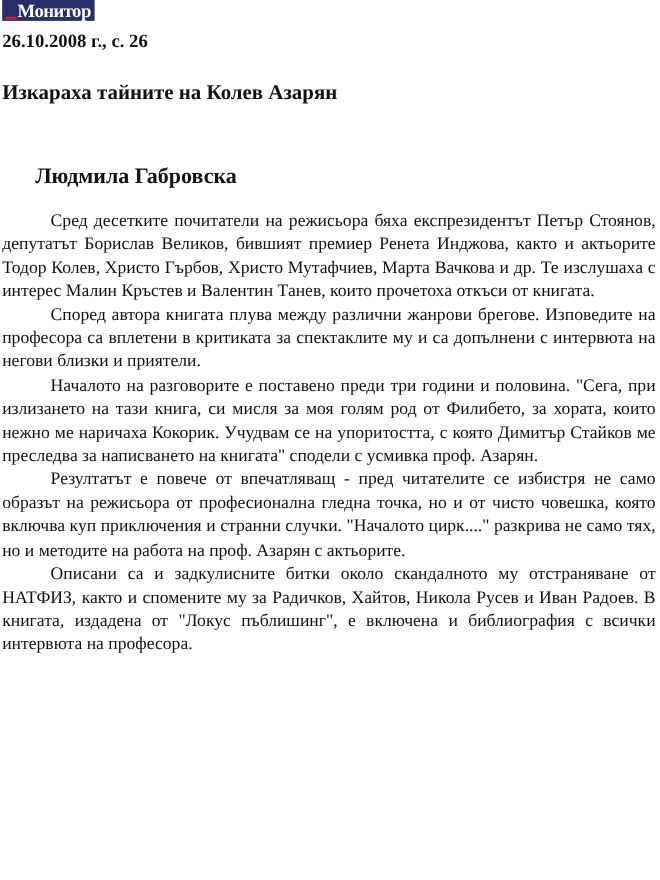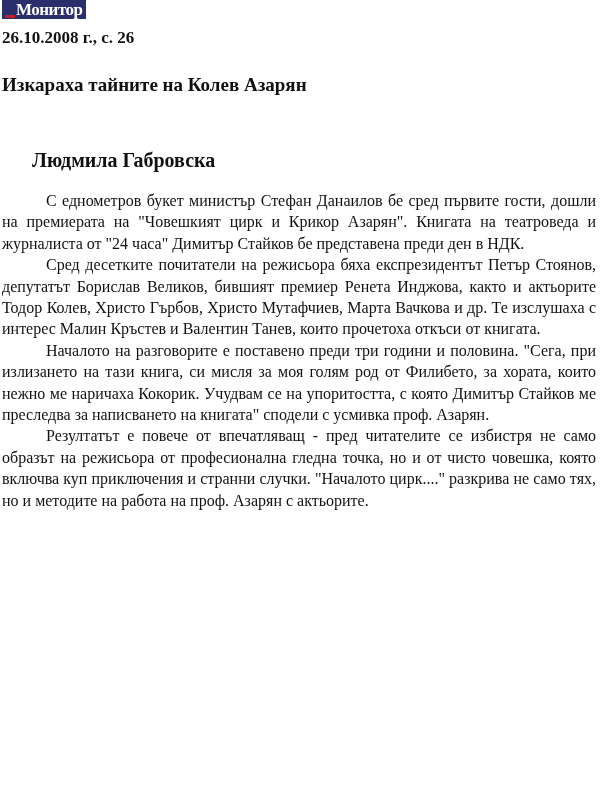--- a/index.html
+++ b/index.html
@@ -51,17 +51,18 @@
   <span class="accent"></span>
 </div>
 
 <div class="date">26.10.2008 г., с. 26</div>
 
 <h1 class="title" style="margin:0;">Изкараха тайните на Колев Азарян</h1>
 
 <div class="author">Людмила Габровска</div>
 
 <div class="article">
-  <p>С еднометров букет министър Стефан Данаилов бе сред първите гости, дошли на премиерата на "Човешкият цирк и Крикор Азарян". Книгата на театроведа и журналиста от "24 часа" Димитър Стайков бе представена преди ден в НДК.</p>
   <p>Сред десетките почитатели на режисьора бяха експрезидентът Петър Стоянов, депутатът Борислав Великов, бившият премиер Ренета Инджова, както и актьорите Тодор Колев, Христо Гърбов, Христо Мутафчиев, Марта Вачкова и др. Те изслушаха с интерес Малин Кръстев и Валентин Танев, които прочетоха откъси от книгата.</p>
+  <p>Според автора книгата плува между различни жанрови брегове. Изповедите на професора са вплетени в критиката за спектаклите му и са допълнени с интервюта на негови близки и приятели.</p>
   <p>Началото на разговорите е поставено преди три години и половина. "Сега, при излизането на тази книга, си мисля за моя голям род от Филибето, за хората, които нежно ме наричаха Кокорик. Учудвам се на упоритостта, с която Димитър Стайков ме преследва за написването на книгата" сподели с усмивка проф. Азарян.</p>
   <p>Резултатът е повече от впечатляващ - пред читателите се избистря не само образът на режисьора от професионална гледна точка, но и от чисто човешка, която включва куп приключения и странни случки. "Началото цирк...." разкрива не само тях, но и методите на работа на проф. Азарян с актьорите.</p>
+  <p>Описани са и задкулисните битки около скандалното му отстраняване от НАТФИЗ, както и спомените му за Радичков, Хайтов, Никола Русев и Иван Радоев. В книгата, издадена от "Локус пъблишинг", е включена и библиография с всички интервюта на професора.</p>
 </div>
 
 </body></html>

